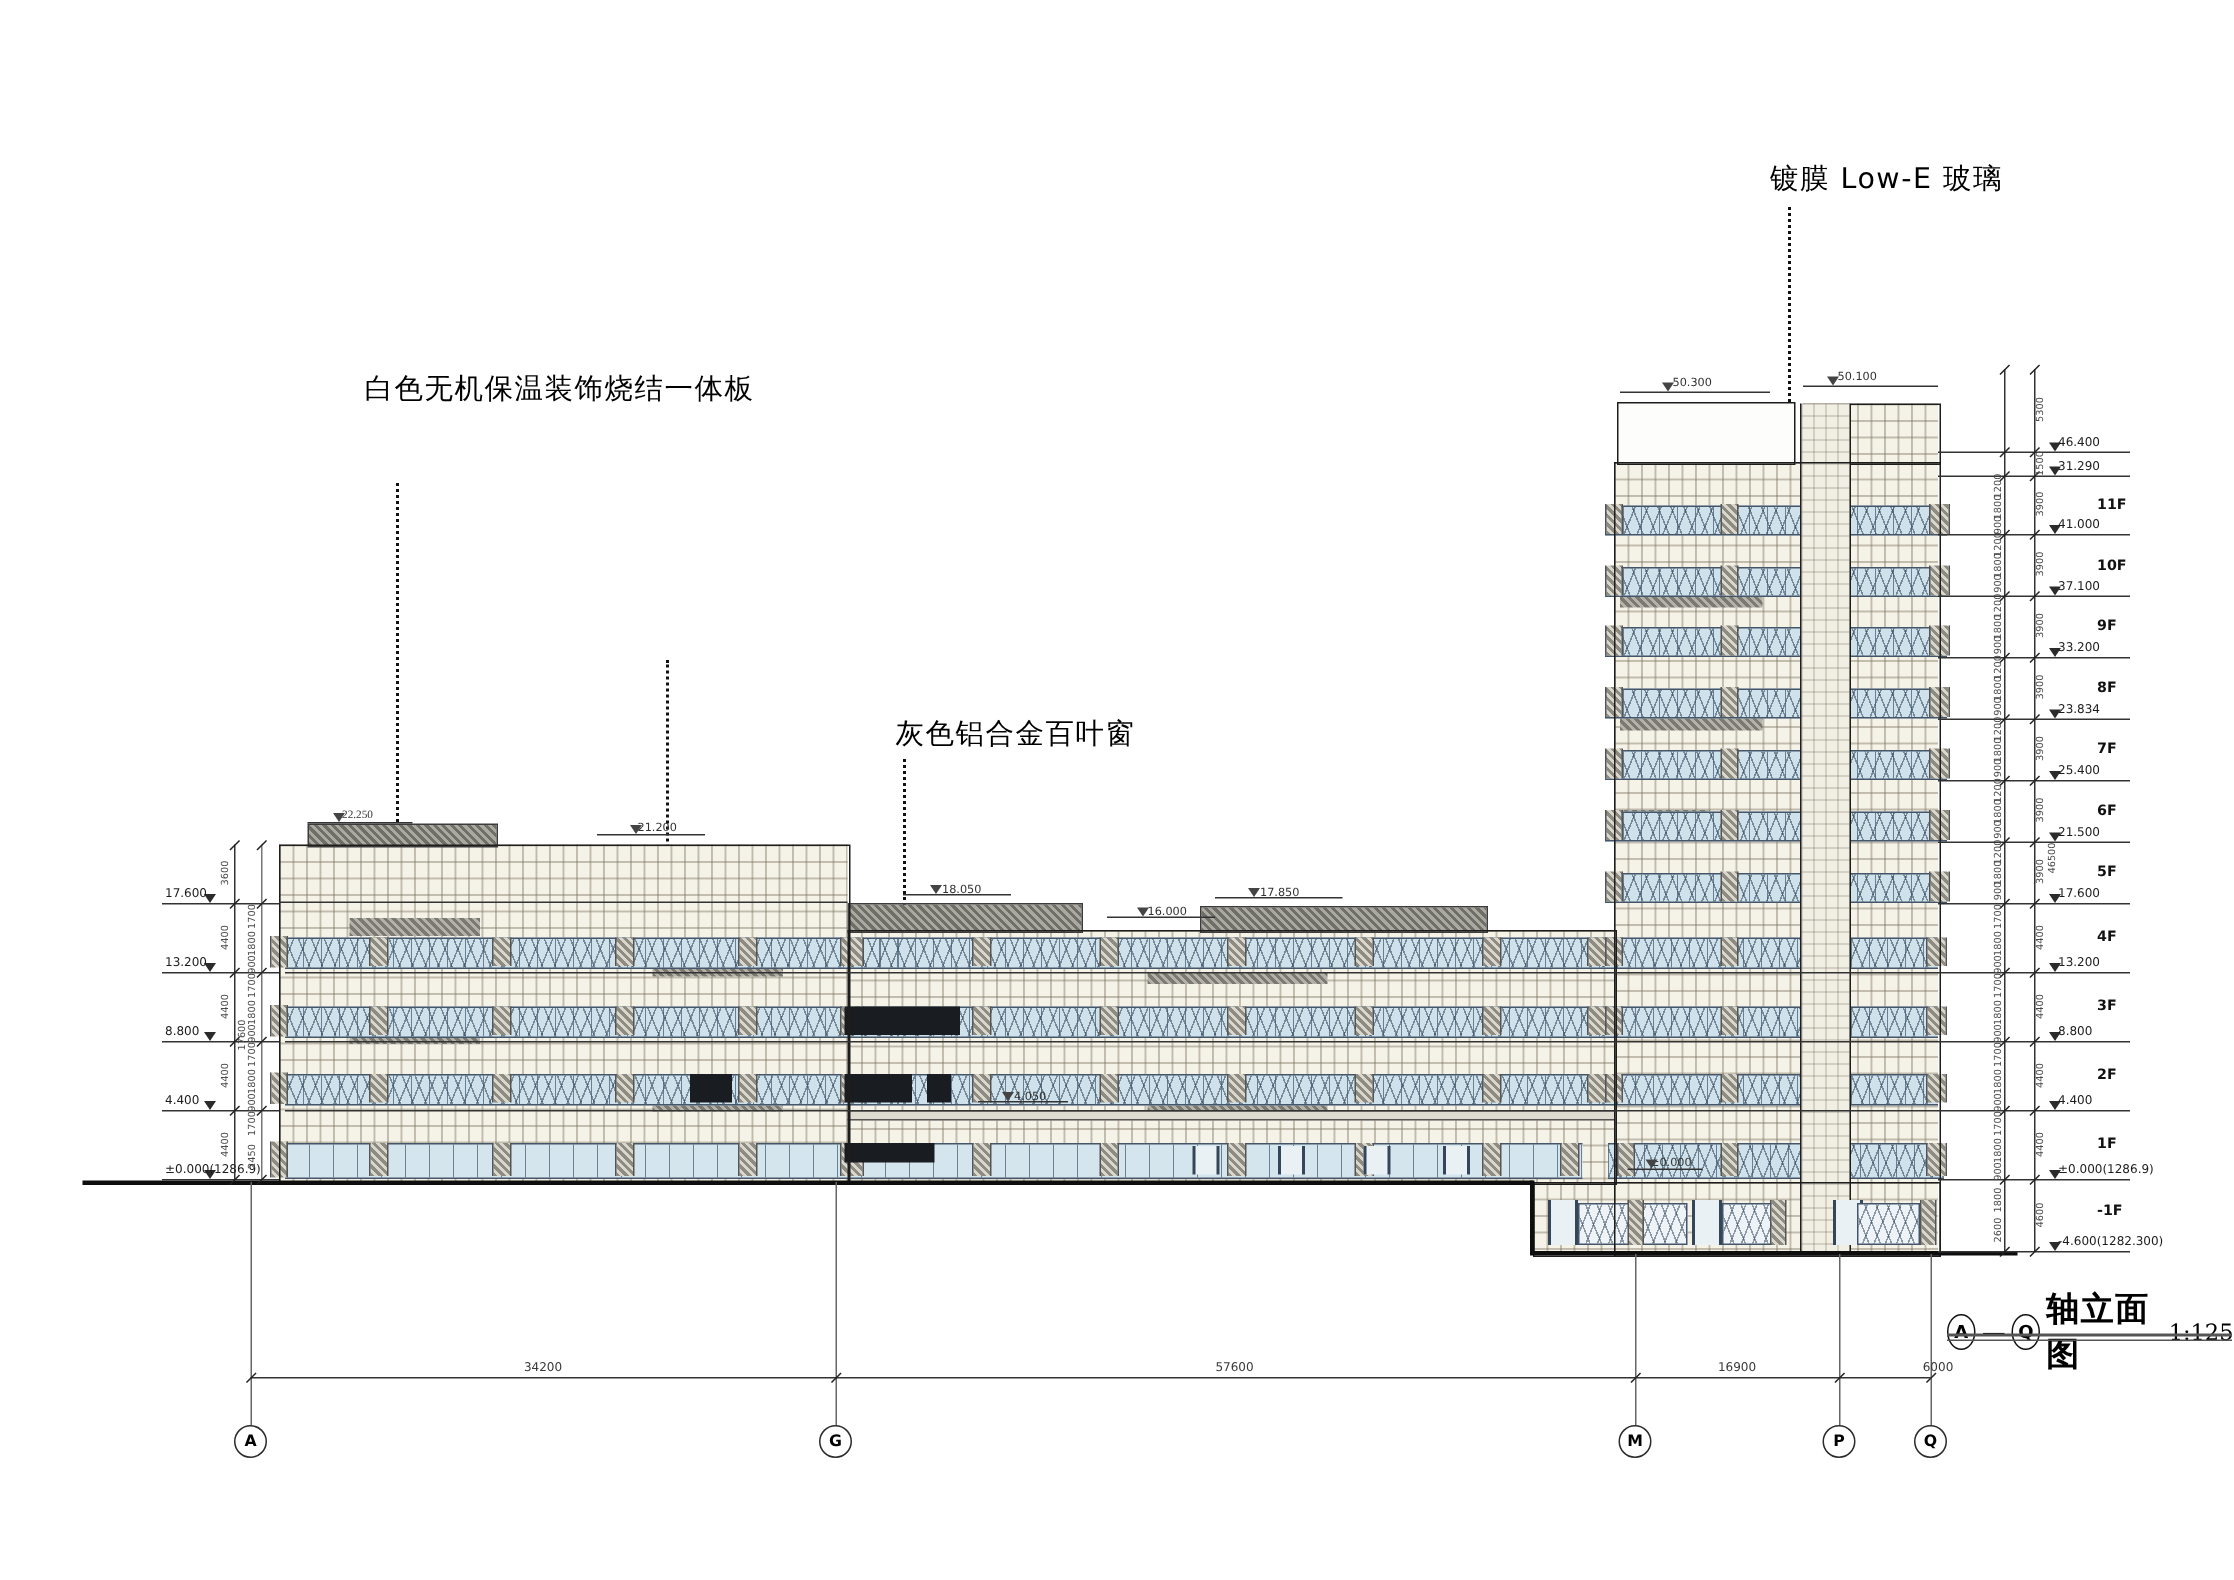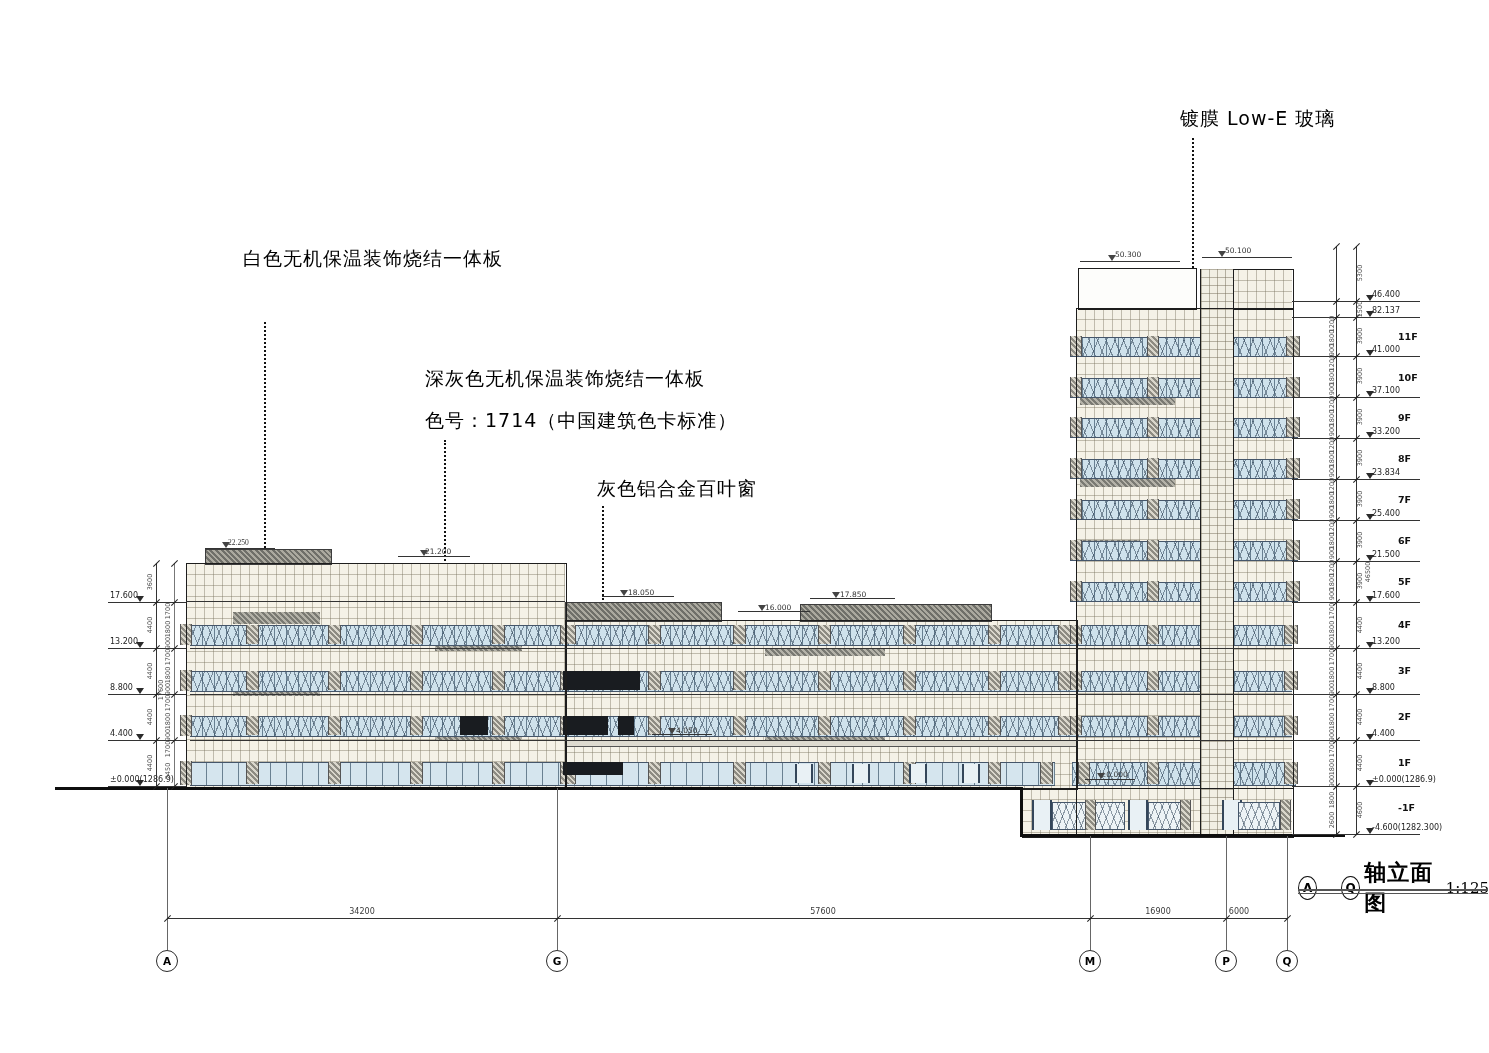--- a/index.html
+++ b/index.html
@@ -55,22 +55,20 @@
   #title-block .tb-scale{font-size:15px;font-family:"DejaVu Serif",serif;margin-left:6px;}
   .tb-underline{position:absolute;left:1298px;width:190px;background:#555;}
 </style>
 </head>
 <body>
 
 <div id="canvas">
 
   <div class="note" style="left:1180px;top:106px;">镀膜 Low-E 玻璃</div>
   <div class="note" style="left:243px;top:246px;text-align:right;">白色无机保温装饰烧结一体板</div>
-  <div class="note" style="left:425px;top:366px;">深灰色无机保温装饰烧结一体板</div>
-  <div class="note" style="left:425px;top:408px;">色号：1714（中国建筑色卡标准）</div>
   <div class="note" style="left:597px;top:476px;">灰色铝合金百叶窗</div>
 
   <div class="leader" style="left:1192px;top:138px;height:214px;"></div>
   <div class="leader" style="left:264px;top:322px;height:270px;"></div>
   <div class="leader" style="left:444px;top:440px;height:208px;"></div>
   <div class="leader" style="left:602px;top:506px;height:166px;"></div>
 
   <div id="built" class="abs" style="left:0;top:0;width:1489px;height:1053px;">
       <div class="wall" style="left: 186px; top: 563px; width: 379px; height: 225px;"></div>
       <div class="wall" style="left: 565px; top: 620px; width: 511px; height: 168px;"></div>
@@ -262,21 +260,21 @@
       <div class="vtext" style="left: 168px; top: 749px;">1700</div>
       <div class="vtext" style="left: 168px; top: 771px;">2450</div>
       <div class="vtext" style="left: 161px; top: 690px;">17600</div>
       <div class="hline" style="left: 1292px; top: 301px; width: 66px;"></div>
       <div class="hline" style="left: 1358px; top: 301px; width: 62px;"></div>
       <div class="tri" style="left: 1366px; top: 295px;"></div>
       <div class="lvl" style="left: 1372px; top: 290px;">46.400</div>
       <div class="hline" style="left: 1292px; top: 317px; width: 66px;"></div>
       <div class="hline" style="left: 1358px; top: 317px; width: 62px;"></div>
       <div class="tri" style="left: 1366px; top: 311px;"></div>
-      <div class="lvl" style="left: 1372px; top: 306px;">82.137</div>
+      <div class="lvl" style="left: 1372px; top: 306px;">31.290</div>
       <div class="hline" style="left: 1292px; top: 356px; width: 66px;"></div>
       <div class="hline" style="left: 1358px; top: 356px; width: 62px;"></div>
       <div class="tri" style="left: 1366px; top: 350px;"></div>
       <div class="lvl" style="left: 1372px; top: 345px;">41.000</div>
       <div class="hline" style="left: 1292px; top: 397px; width: 66px;"></div>
       <div class="hline" style="left: 1358px; top: 397px; width: 62px;"></div>
       <div class="tri" style="left: 1366px; top: 391px;"></div>
       <div class="lvl" style="left: 1372px; top: 386px;">37.100</div>
       <div class="hline" style="left: 1292px; top: 438px; width: 66px;"></div>
       <div class="hline" style="left: 1358px; top: 438px; width: 62px;"></div>
@@ -451,21 +449,21 @@
       <div class="bub" style="left: 1287px; top: 961px;">Q</div>
       <div class="hline" style="left: 167px; top: 918px; width: 1120px;"></div>
       <div class="tick" style="left: 163px; top: 918px;"></div>
       <div class="tick" style="left: 553px; top: 918px;"></div>
       <div class="tick" style="left: 1086px; top: 918px;"></div>
       <div class="tick" style="left: 1222px; top: 918px;"></div>
       <div class="tick" style="left: 1283px; top: 918px;"></div>
       <div class="dimtxt" style="left: 362px; top: 916px;">34200</div>
       <div class="dimtxt" style="left: 823px; top: 916px;">57600</div>
       <div class="dimtxt" style="left: 1158px; top: 916px;">16900</div>
-      <div class="dimtxt" style="left: 1239px; top: 916px;">6000</div>
+      <div class="dimtxt" style="left: 1292px; top: 916px;">6000</div>
     </div>
 
   <div id="title-block">
     <span class="tb-bub">A</span>
     <span style="font-weight:bold;">—</span>
     <span class="tb-bub">Q</span>
     <span class="tb-title">轴立面图</span>
     <span class="tb-scale">1:125</span>
   </div>
   <div class="tb-underline" style="top:889px;height:2px;"></div>

